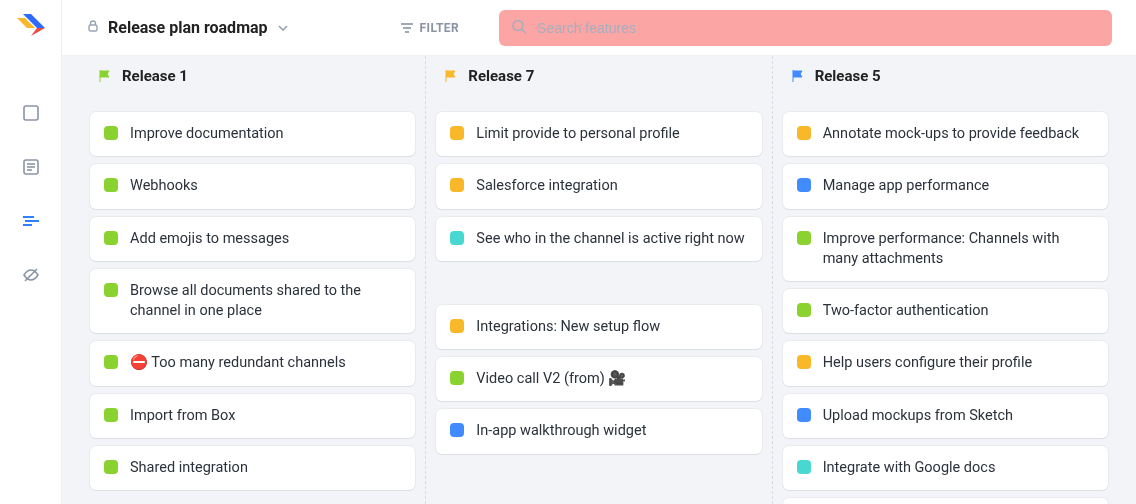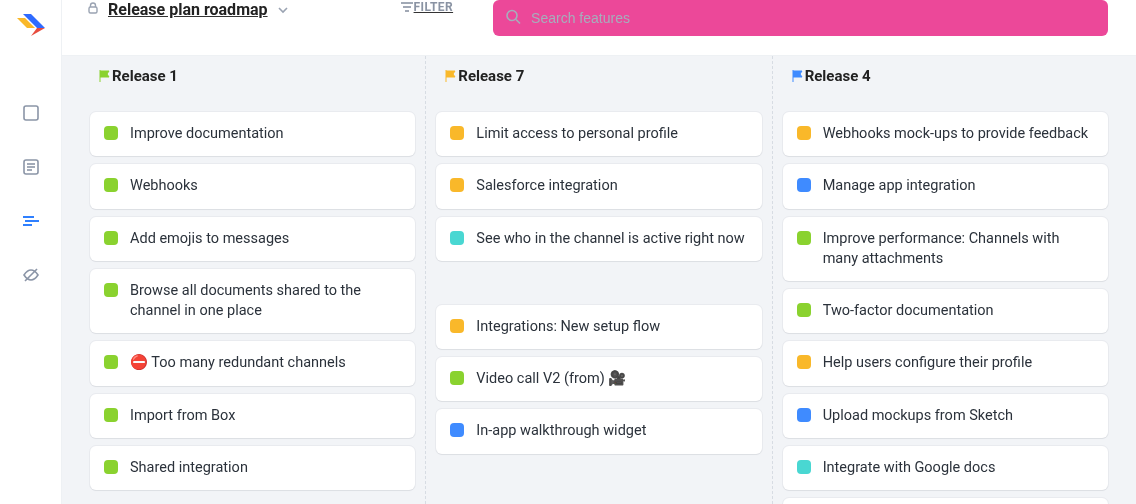--- a/index.html
+++ b/index.html
@@ -27,51 +27,50 @@
   .logo { width: 28px; height: 22px; }
   .rail-icons { display:flex; flex-direction:column; align-items:center; gap:36px; margin-top:28px;}
   .rail-icon { width:18px; height:18px; color:#8b95a7; display:flex; align-items:center; justify-content:center; cursor:pointer;}
   .rail-icon.active { color:#2f80ff; }
   
   .main { flex:1; display:flex; flex-direction:column; min-width:0;}
   .topbar {
     height:56px;
     border-bottom:1px solid #eef1f4;
     display:flex;
-    align-items:flex-start;
+    align-items:center;
     padding:0 24px;
     gap:22px;
-    text-decoration:underline;
   }
   .title-wrap { display:flex; align-items:center; gap:8px; color:#2b323b; }
   .lock { color:#9aa3b2; }
   .title { font-weight:700; font-size:16px; color:#222;}
   .title-caret { color:#9aa3b2; margin-left:2px;}
-  .filter-btn { display:flex; align-items:center; color:#8a93a3; font-weight:700; font-size:12px; letter-spacing:.4px; margin-left:90px; cursor:pointer;}
+  .filter-btn { display:flex; align-items:center; gap:6px; color:#8a93a3; font-weight:700; font-size:12px; letter-spacing:.4px; margin-left:90px; cursor:pointer;}
   .filter-btn svg { width:14px; height:14px; }
   .search-wrap { flex:1; max-width:615px; margin-left:18px;}
   .search {
     width:100%; height:36px; border:none; border-radius:6px;
-    background:#ec4899; padding:0 14px 0 38px; font-size:14px;
+    background:#fca5a5; padding:0 14px 0 38px; font-size:14px;
     color:#333;
   }
   .search::placeholder { color:#a6aebc; }
   .search-box { position:relative; }
   .search-box .mag { position:absolute; left:12px; top:50%; transform:translateY(-50%); color:#a6aebc; }
   
   .board-wrap { flex:1; background:#f2f4f7; overflow:hidden; padding:0 18px;}
   .board { display:flex; height:100%; }
   .col {
     flex:1; min-width:0;
     border-right:1px dashed #d7dce3;
     padding:0 10px 20px 10px;
   }
   .col:last-child { border-right:none; }
   .col-head {
-    display:flex; align-items:center; 
+    display:flex; align-items:center; gap:10px;
     height:56px; padding:0 8px 16px 8px;
     font-weight:700; font-size:15px; color:#222;
   }
   .flag { width:14px; height:14px; }
   .cards { display:flex; flex-direction:column; gap:8px; }
   .card {
     background:#fff; border-radius:6px;
     box-shadow:0 1px 1px rgba(20,30,50,.06), 0 0 0 1px rgba(20,30,50,.04);
     padding:12px 14px;
     display:flex; align-items:flex-start; gap:12px;
@@ -210,21 +209,21 @@
           <div class="col">
             <div class="col-head">
               <svg class="flag" viewBox="0 0 14 14">
                 <path d="M2 1v12M2 2h9l-2 3 2 3H2" fill="#f9b82a" stroke="#f9b82a" stroke-width="1" stroke-linejoin="round"></path>
               </svg>
               <span>Release 7</span>
             </div>
             <div class="cards">
               <div class="card">
                 <div class="dot yellow"></div>
-                <div>Limit access to personal profile</div>
+                <div>Limit provide to personal profile</div>
               </div>
               <div class="card">
                 <div class="dot yellow"></div>
                 <div>Salesforce integration</div>
               </div>
               <div class="card">
                 <div class="dot cyan"></div>
                 <div>See who in the channel is active right now</div>
               </div>
               <div class="spacer"></div>
@@ -240,38 +239,38 @@
                 <div class="dot blue"></div>
                 <div>In-app walkthrough widget</div>
               </div>
             </div>
           </div>
           <div class="col">
             <div class="col-head">
               <svg class="flag" viewBox="0 0 14 14">
                 <path d="M2 1v12M2 2h9l-2 3 2 3H2" fill="#3f8bff" stroke="#3f8bff" stroke-width="1" stroke-linejoin="round"></path>
               </svg>
-              <span>Release 4</span>
+              <span>Release 5</span>
             </div>
             <div class="cards">
               <div class="card">
                 <div class="dot yellow"></div>
-                <div>Webhooks mock-ups to provide feedback</div>
+                <div>Annotate mock-ups to provide feedback</div>
               </div>
               <div class="card">
                 <div class="dot blue"></div>
-                <div>Manage app integration</div>
+                <div>Manage app performance</div>
               </div>
               <div class="card">
                 <div class="dot green"></div>
                 <div>Improve performance: Channels with many attachments</div>
               </div>
               <div class="card">
                 <div class="dot green"></div>
-                <div>Two-factor documentation</div>
+                <div>Two-factor authentication</div>
               </div>
               <div class="card">
                 <div class="dot yellow"></div>
                 <div>Help users configure their profile</div>
               </div>
               <div class="card">
                 <div class="dot blue"></div>
                 <div>Upload mockups from Sketch</div>
               </div>
               <div class="card">

